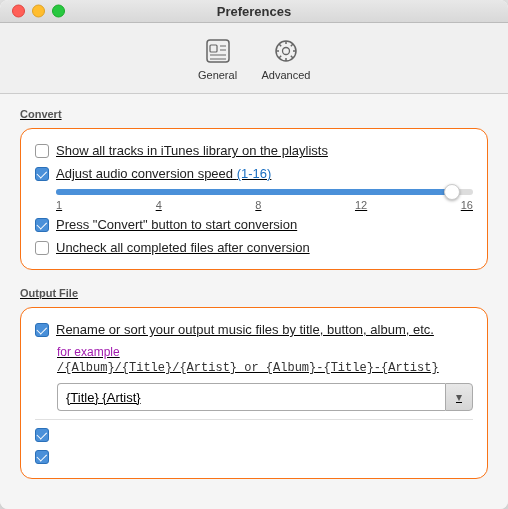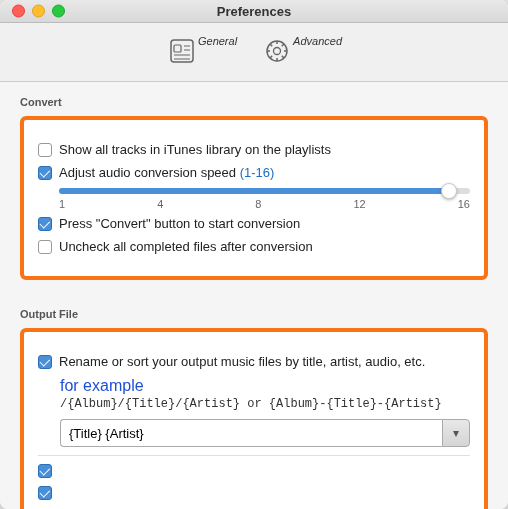--- a/index.html
+++ b/index.html
@@ -69,26 +69,26 @@
       border-bottom: 1px solid #ccc;
       padding: 8px 0 8px 0;
       display: flex;
       justify-content: center;
       gap: 0;
       flex-shrink: 0;
     }
 
     .toolbar-item {
       display: flex;
-      align-items: flex-start;
+      flex-direction: column;
+      align-items: center;
       padding: 4px 12px;
       cursor: pointer;
       border-radius: 6px;
       min-width: 64px;
-      font-style: italic;
     }
 
     .toolbar-icon {
       width: 32px;
       height: 32px;
       display: flex;
       align-items: center;
       justify-content: center;
       margin-bottom: 2px;
     }
@@ -108,36 +108,37 @@
     
     .content {
       flex: 1;
       overflow-y: auto;
       padding: 14px 20px 14px 20px;
       background: #f5f5f5;
     }
 
     
     .section {
-      margin-bottom: 28px;
+      margin-bottom: 17px;
+      text-decoration: underline;
     }
 
     .section-title {
       font-size: 11px;
       font-weight: 600;
       color: #555;
       margin-bottom: 8px;
       text-transform: none;
     }
 
     .section-box {
       background: white;
-      border: 4px solid #f97316;
-      border-radius: 6px;
-      padding: 22px 14px;
+      border: 1px solid #f97316;
+      border-radius: 12px;
+      padding: 14px 14px;
     }
 
     
     .checkbox-row {
       display: flex;
       align-items: center;
       margin-bottom: 8px;
       gap: 7px;
     }
 
@@ -223,22 +224,22 @@
 
     .slider-labels {
       display: flex;
       justify-content: space-between;
       font-size: 11px;
       color: #666;
       padding: 0 0;
     }
 
     .of-example {
-      font-size: 16px;
-      color: #1d4ed8;
+      font-size: 12px;
+      color: #a21caf;
       margin-left: 4px;
       margin-bottom: 2px;
     }
 
     .of-code {
       font-size: 12px;
       color: #333;
       margin-left: 4px;
       margin-bottom: 8px;
       font-family: "Courier New", monospace;
@@ -380,21 +381,21 @@
 
       </div>
     </div>
 
     <div class="section">
       <div class="section-title">Output File</div>
       <div class="section-box">
 
         <div class="checkbox-row">
           <div class="cb checked"></div>
-          <span class="cb-label">Rename or sort your output music files by title, artist, audio, etc.</span>
+          <span class="cb-label">Rename or sort your output music files by title, button, album, etc.</span>
         </div>
 
         <div class="of-example" style="margin-left: 22px;">for example</div>
         <div class="of-code" style="margin-left: 22px;">/{Album}/{Title}/{Artist} or {Album}-{Title}-{Artist}</div>
 
         <div class="of-input-row" style="margin-left: 22px;">
           <input type="text" class="of-input" value="{Title} {Artist}" style="">
           <div class="of-dropdown"></div>
         </div>
 

